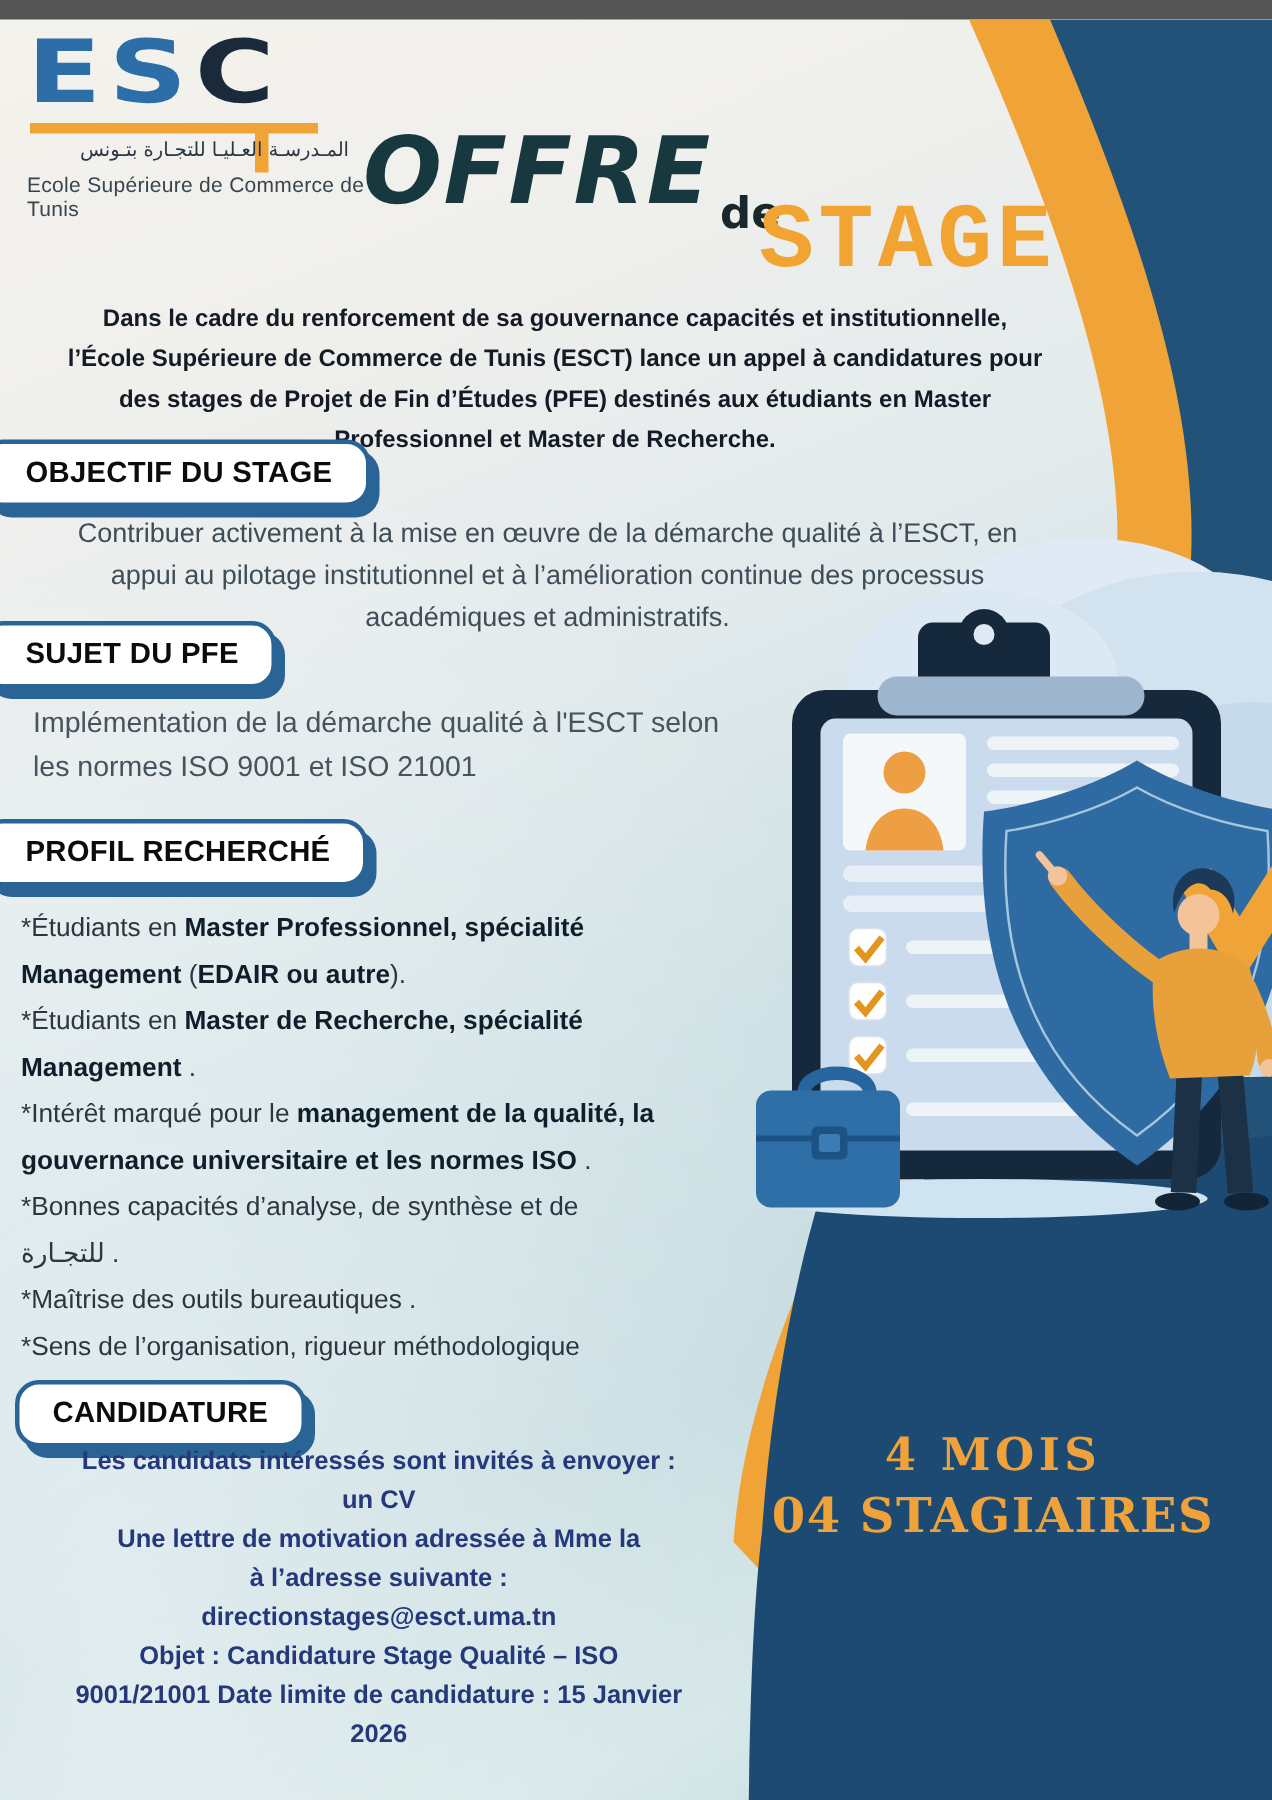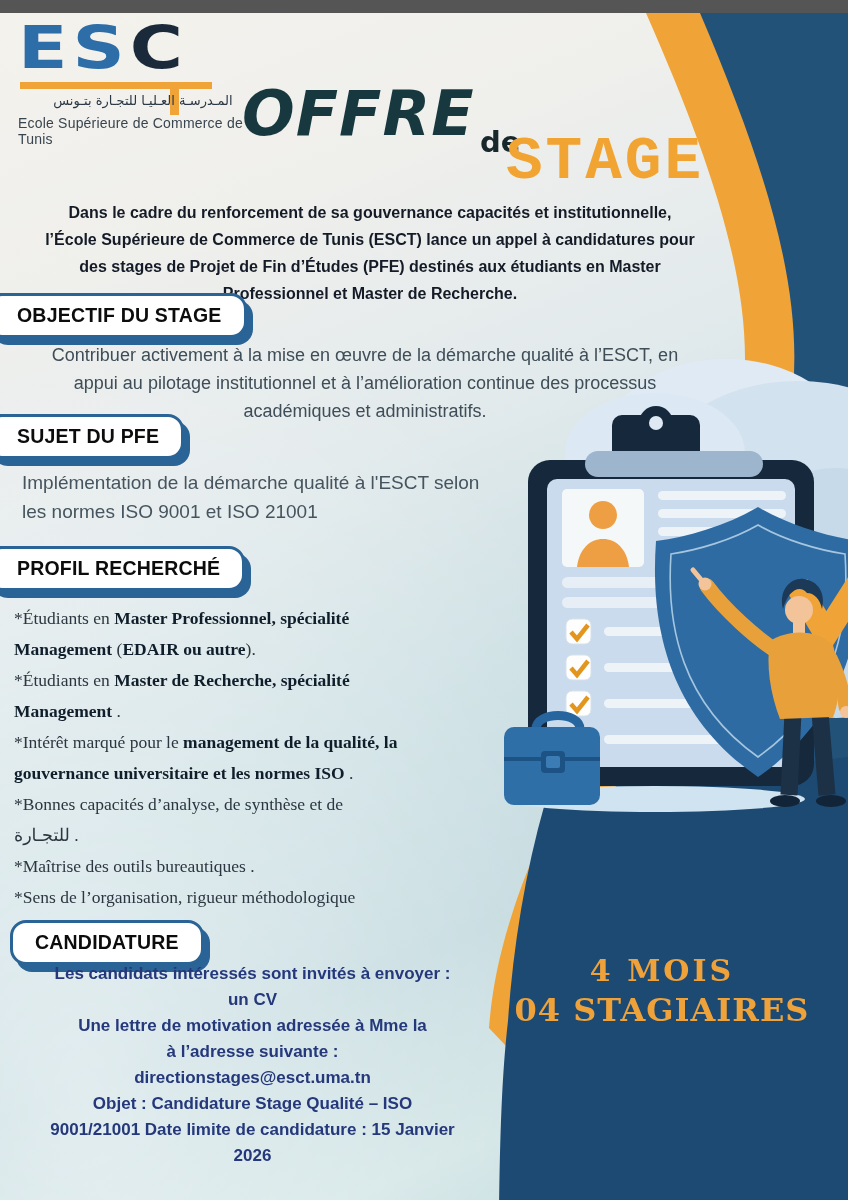--- a/index.html
+++ b/index.html
@@ -41,21 +41,21 @@
     color:#0c0c0c;letter-spacing:.2px;white-space:nowrap;}
   .badge-objectif{left:-14px;top:280px;padding-left:28px;}
   .badge-sujet{left:-14px;top:401px;padding-left:28px;}
   .badge-profil{left:-14px;top:533px;padding-left:28px;}
   .badge-candidature{left:10px;top:907px;}
   .objectif-text{position:absolute;left:5px;top:328px;width:720px;text-align:center;
     font-size:18px;color:#3e4d57;line-height:28px;}
   .sujet-text{position:absolute;left:22px;top:455px;width:520px;
     font-size:19px;color:#45545e;line-height:29px;}
   .profil-list{position:absolute;left:14px;top:590px;width:516px;
-    font-size:17.5px;color:#2c3640;line-height:31px;font-family:Liberation Serif, serif;}
+    font-size:17.5px;color:#2c3640;line-height:31px;}
   .profil-item b{color:#0f1e2a;}
   .cand{position:absolute;left:0;top:948px;width:505px;text-align:center;
     font-size:17px;font-weight:700;color:#24387b;line-height:26px;}
   .mois{position:absolute;left:482px;top:940px;width:360px;text-align:center;
     color:#efa23a;font-family:"DejaVu Serif","Liberation Serif",serif;font-weight:700;}
   .mois-1{font-size:30px;letter-spacing:3px;}
   .mois-2{font-size:32px;letter-spacing:1px;margin-top:3px;}
 </style>
 </head>
 <body>

